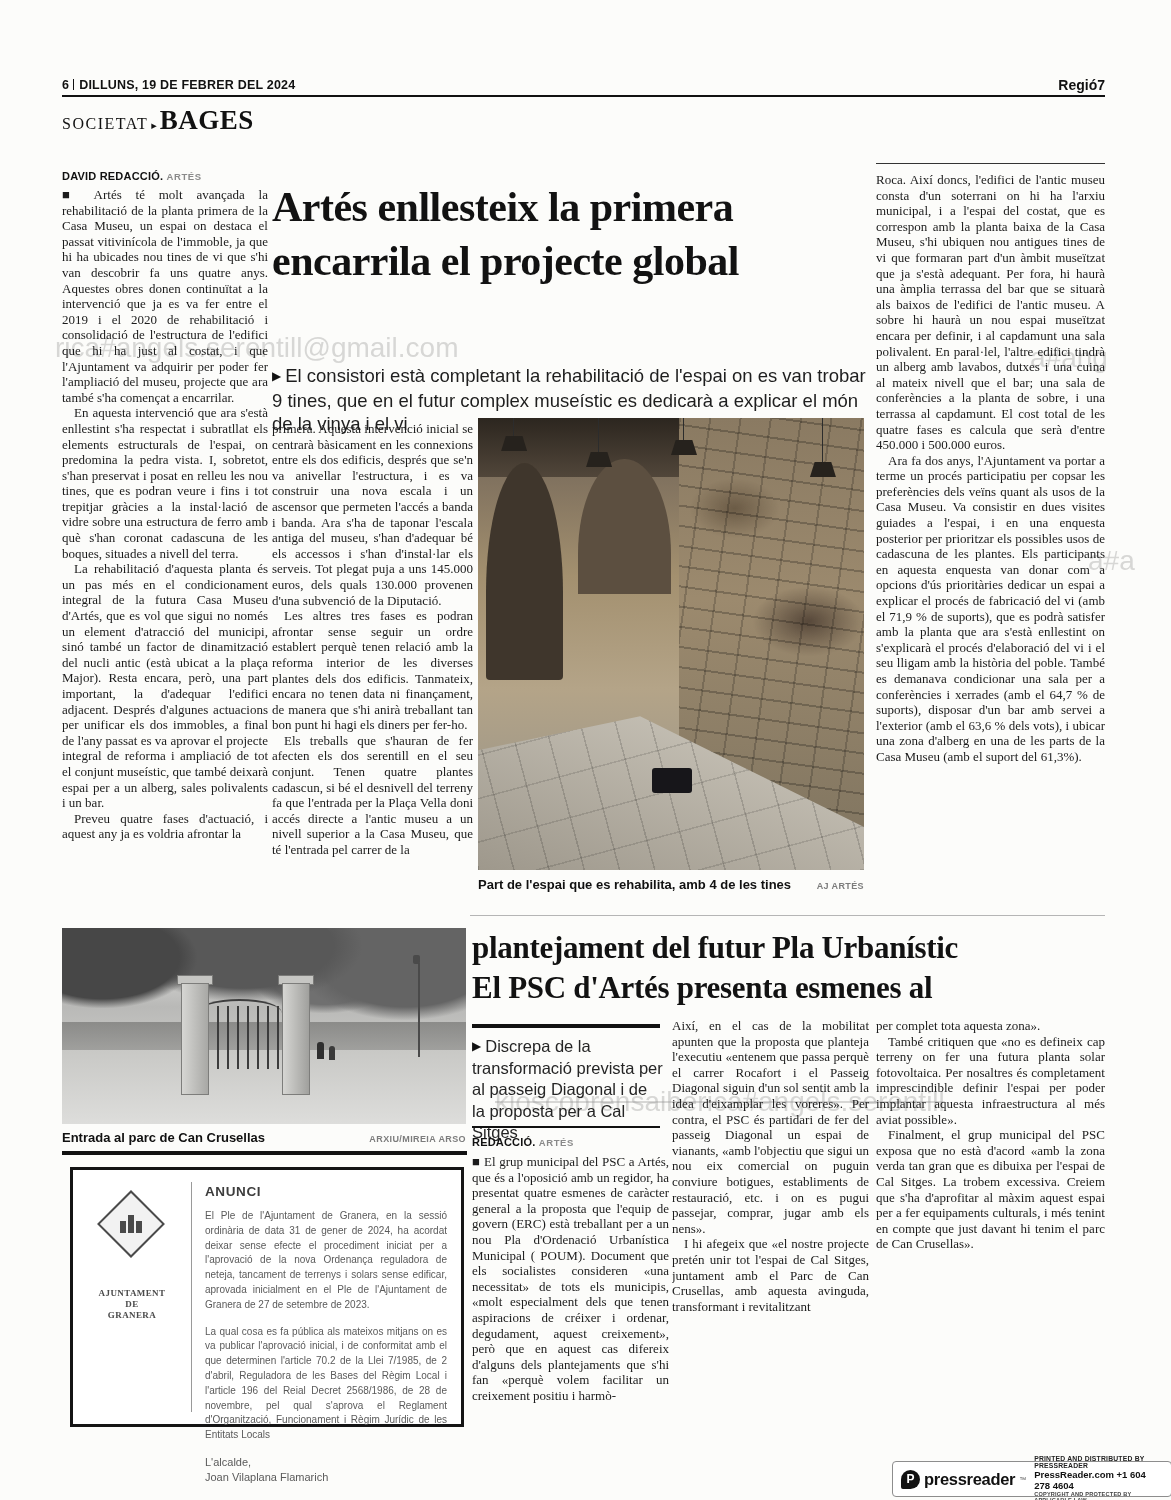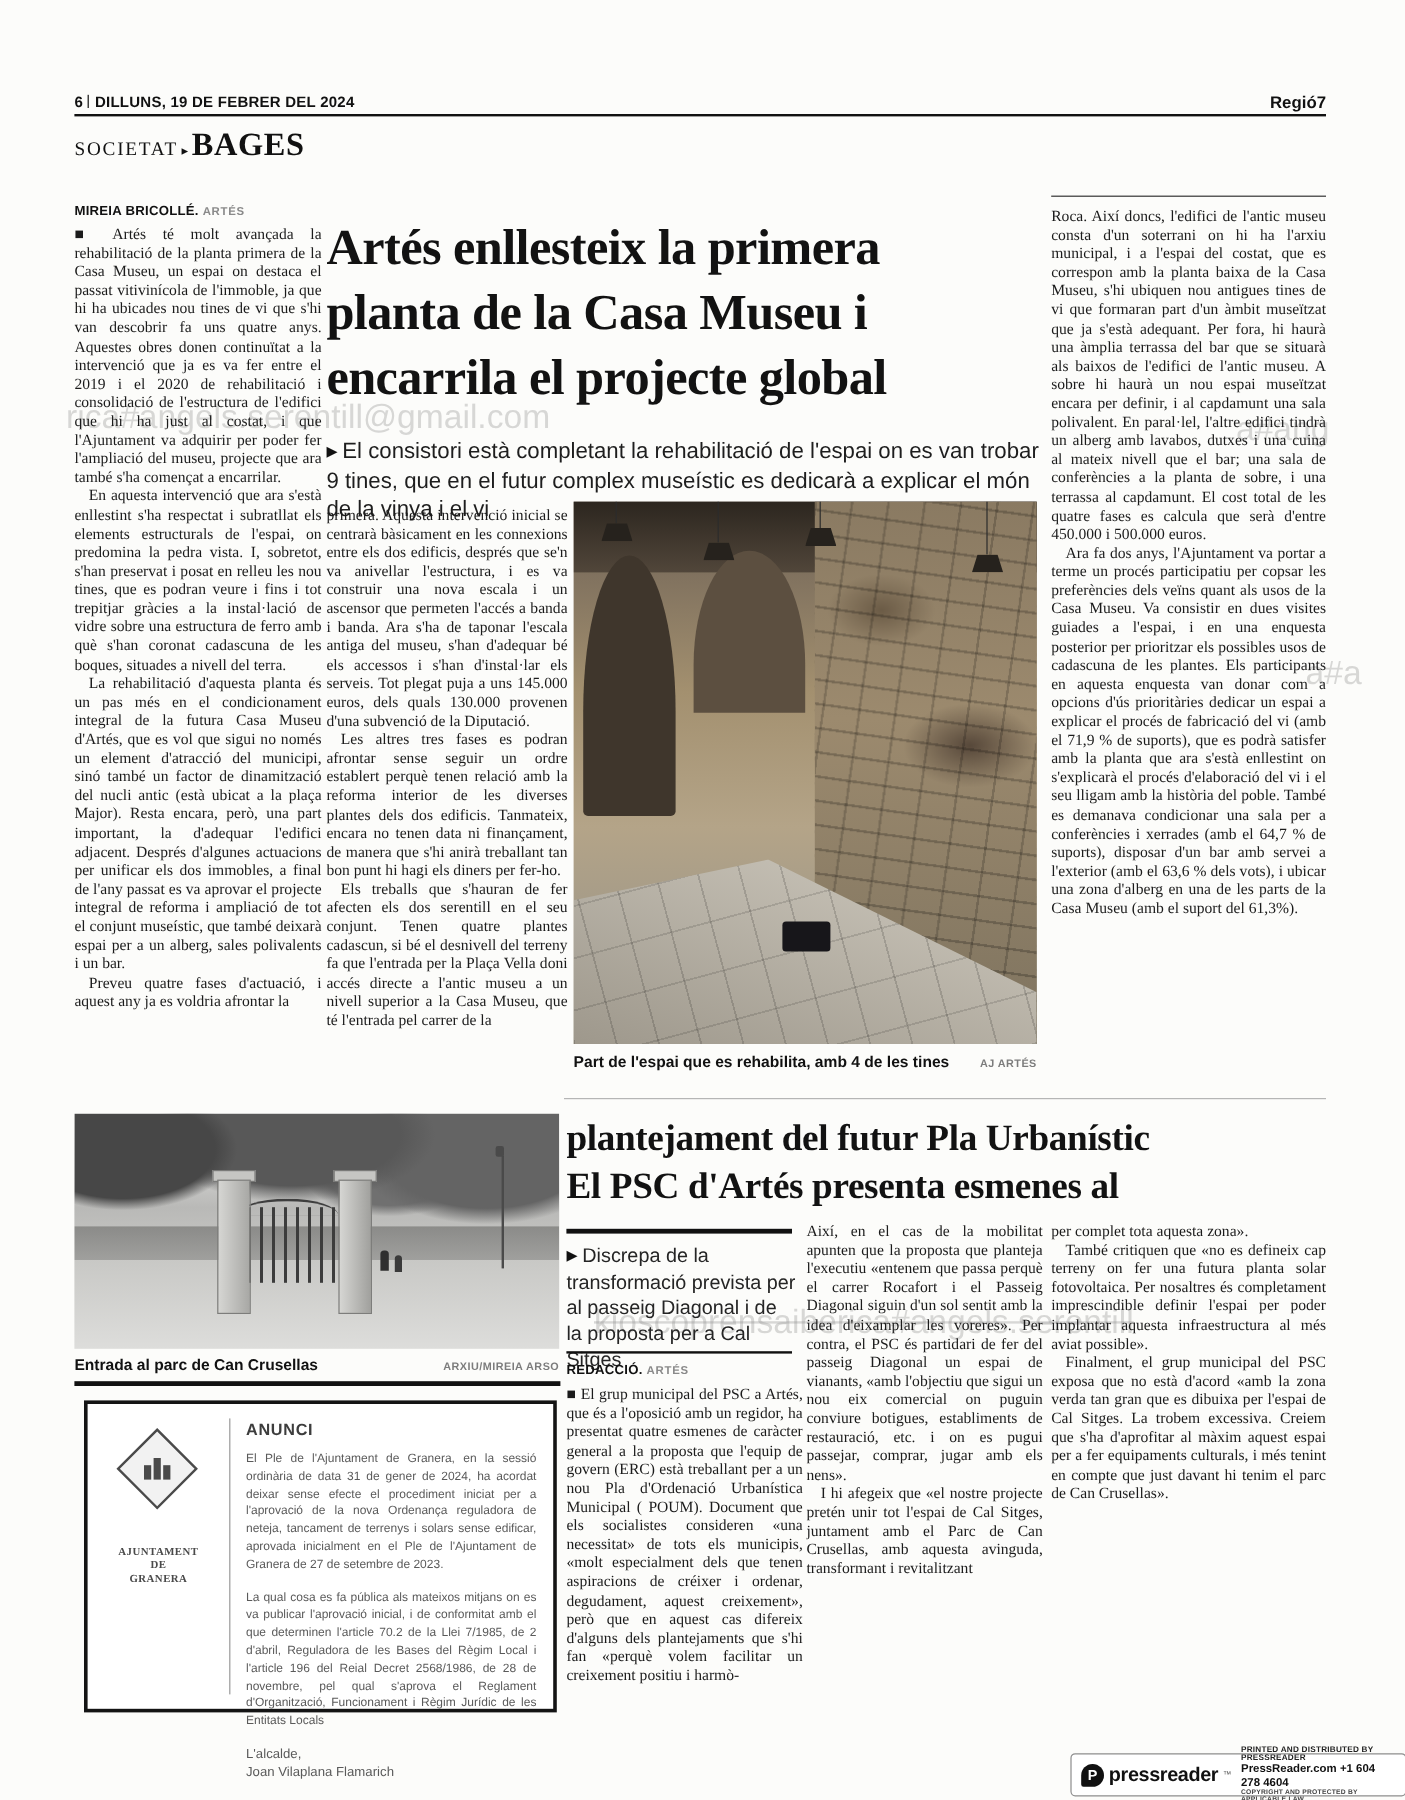--- a/index.html
+++ b/index.html
@@ -77,34 +77,33 @@
   <div class="abs" style="left:62px;top:105px;">
     <span class="kicker-sec">SOCIETAT</span><span class="kicker-mark">▸</span><span class="kicker-area">BAGES</span>
   </div>
 
   <div class="abs wm" style="left:55px;top:332px;">rica#angels.serentill@gmail.com</div>
   <div class="abs wm" style="left:1030px;top:342px;">a#ang</div>
   <div class="abs wm wm-strike" style="left:495px;top:1086px;">kioscoprensaiberica#angels.serentill</div>
   <div class="abs wm" style="left:1088px;top:545px;">a#a</div>
 
   <div class="abs byline" style="left:62px;top:170px;">
-    <span>MIREIA BRICOLLÉ.</span>
+    <span>DAVID REDACCIÓ.</span>
     <span class="place">ARTÉS</span>
   </div>
 
   <div class="abs body-col" style="left:62px;top:187px;width:206px;height:718px;">
     <p>■ Artés té molt avançada la rehabilitació de la planta primera de la Casa Museu, un espai on destaca el passat vitivinícola de l'immoble, ja que hi ha ubicades nou tines de vi que s'hi van descobrir fa uns quatre anys. Aquestes obres donen continuïtat a la intervenció que ja es va fer entre el 2019 i el 2020 de rehabilitació i consolidació de l'estructura de l'edifici que hi ha just al costat, i que l'Ajuntament va adquirir per poder fer l'ampliació del museu, projecte que ara també s'ha començat a encarrilar.</p>
     <p>En aquesta intervenció que ara s'està enllestint s'ha respectat i subratllat els elements estructurals de l'espai, on predomina la pedra vista. I, sobretot, s'han preservat i posat en relleu les nou tines, que es podran veure i fins i tot trepitjar gràcies a la instal·lació de vidre sobre una estructura de ferro amb què s'han coronat cadascuna de les boques, situades a nivell del terra.</p>
     <p>La rehabilitació d'aquesta planta és un pas més en el condicionament integral de la futura Casa Museu d'Artés, que es vol que sigui no només un element d'atracció del municipi, sinó també un factor de dinamització del nucli antic (està ubicat a la plaça Major). Resta encara, però, una part important, la d'adequar l'edifici adjacent. Després d'algunes actuacions per unificar els dos immobles, a final de l'any passat es va aprovar el projecte integral de reforma i ampliació de tot el conjunt museístic, que també deixarà espai per a un alberg, sales polivalents i un bar.</p>
     <p>Preveu quatre fases d'actuació, i aquest any ja es voldria afrontar la</p>
   </div>
 
   <div class="abs hl1" style="left:272px;top:180px;width:600px;">
     <div>Artés enllesteix la primera</div>
-    <div>planta de la Casa Museu i</div>
     <div>encarrila el projecte global</div>
   </div>
 
   <div class="abs deck1" style="left:272px;top:364px;width:594px;">
     <span class="deck-mark">▶</span><span>El consistori està completant la rehabilitació de l'espai on es van trobar 9 tines, que en el futur complex museístic es dedicarà a explicar el món de la vinya i el vi</span>
   </div>
 
   <div class="abs body-col" style="left:272px;top:421px;width:201px;height:485px;">
     <p>primera. Aquesta intervenció inicial se centrarà bàsicament en les connexions entre els dos edificis, després que se'n va anivellar l'estructura, i es va construir una nova escala i un ascensor que permeten l'accés a banda i banda. Ara s'ha de taponar l'escala antiga del museu, s'han d'adequar bé els accessos i s'han d'instal·lar els serveis. Tot plegat puja a uns 145.000 euros, dels quals 130.000 provenen d'una subvenció de la Diputació.</p>
     <p>Les altres tres fases es podran afrontar sense seguir un ordre establert perquè tenen relació amb la reforma interior de les diverses plantes dels dos edificis. Tanmateix, encara no tenen data ni finançament, de manera que s'hi anirà treballant tan bon punt hi hagi els diners per fer-ho.</p>

